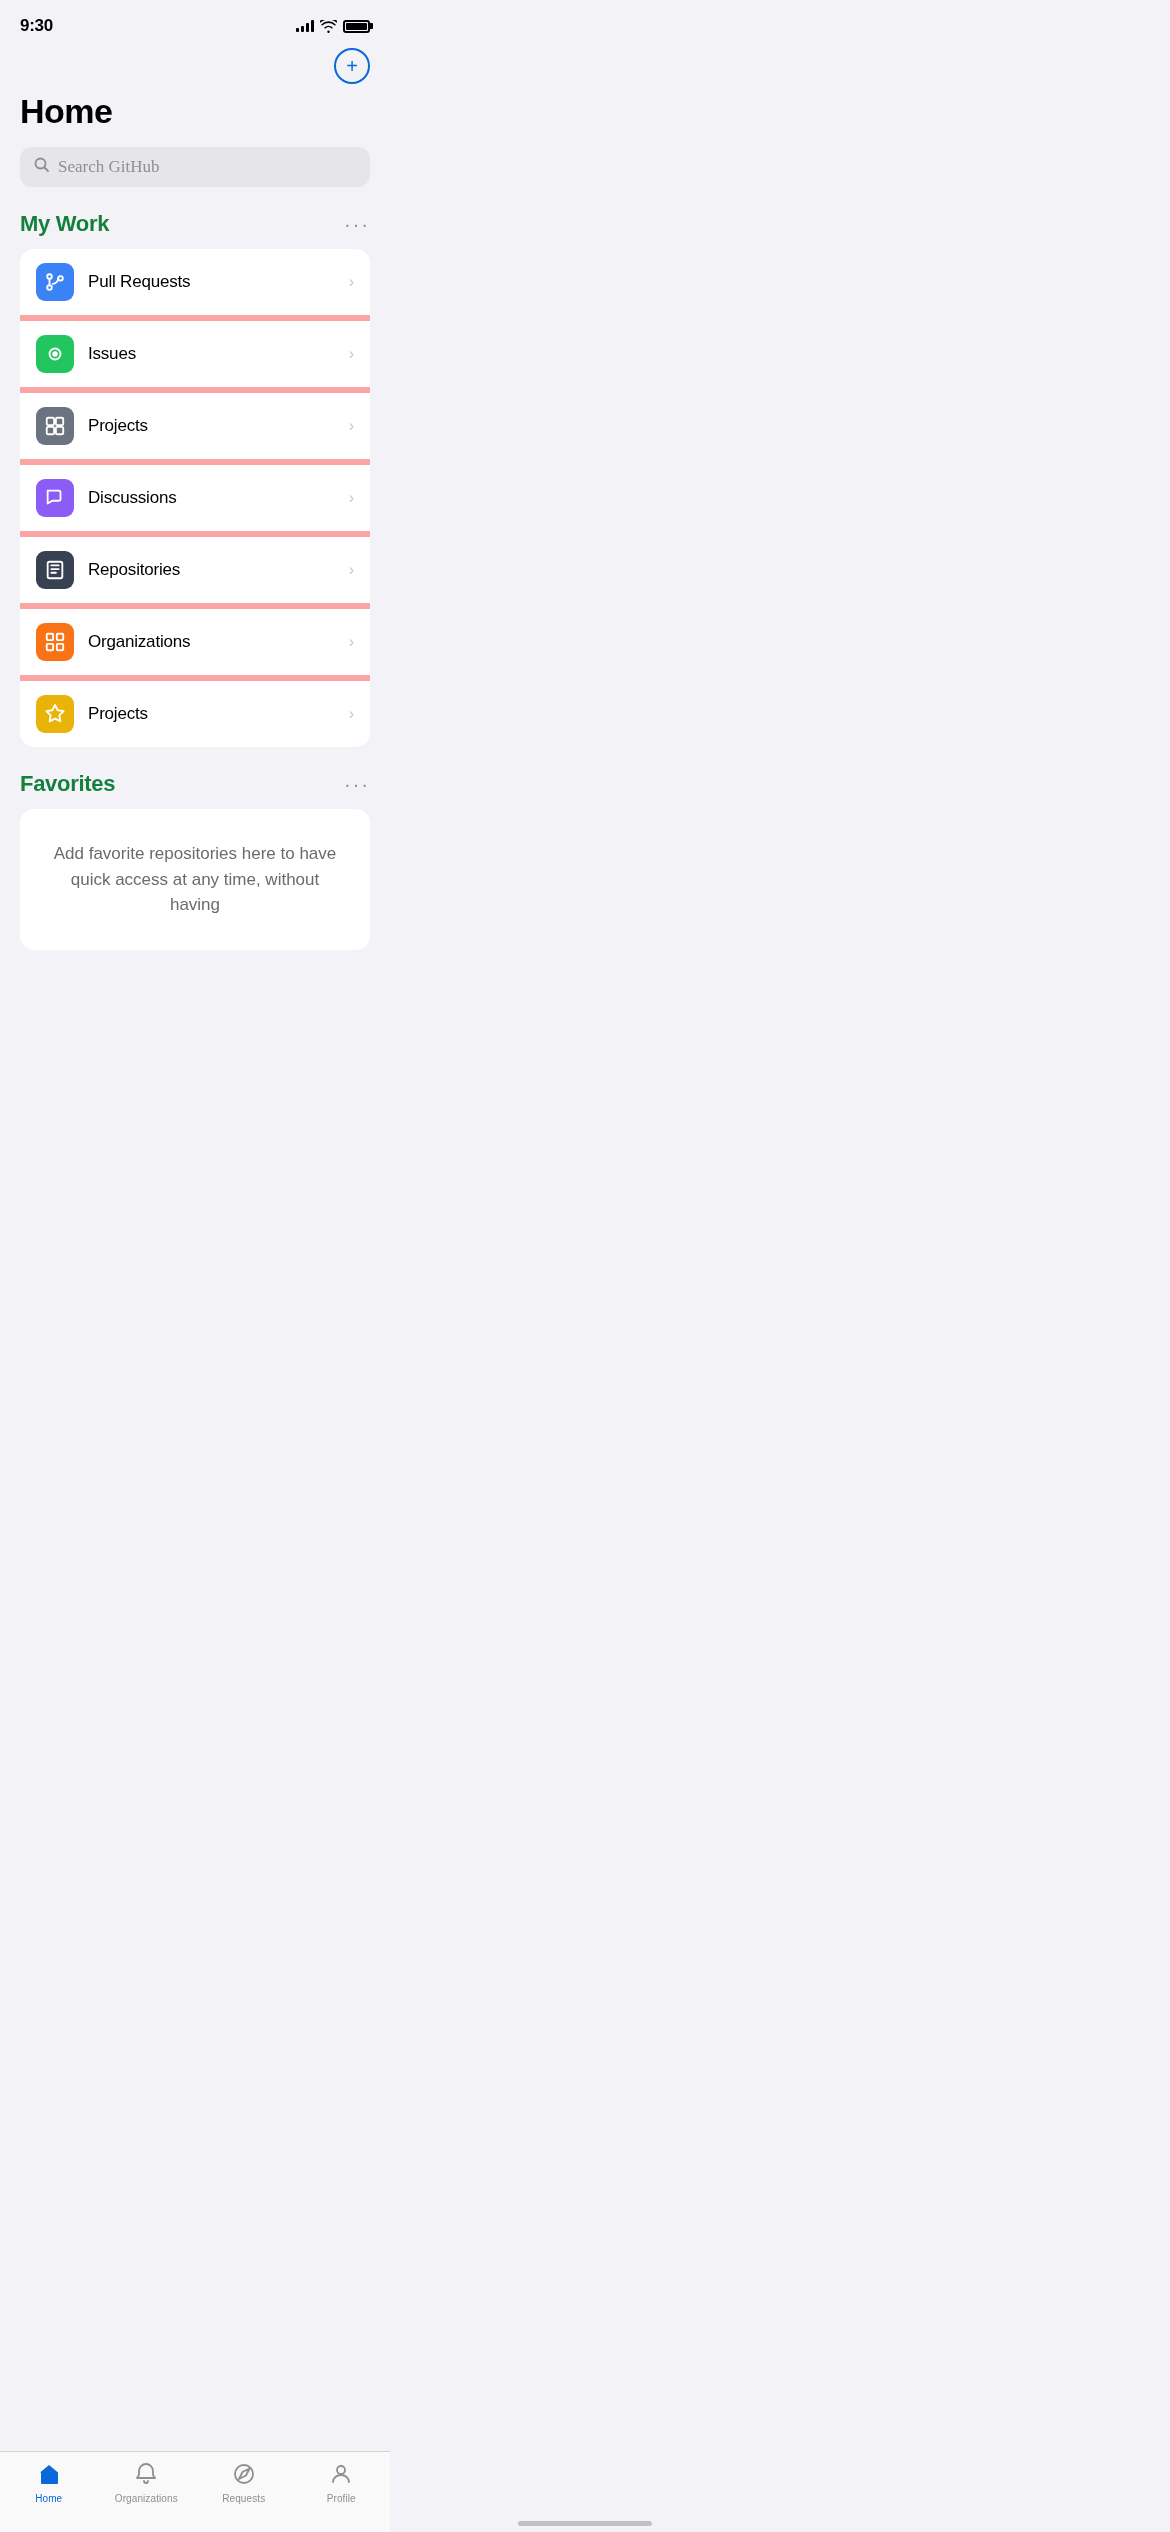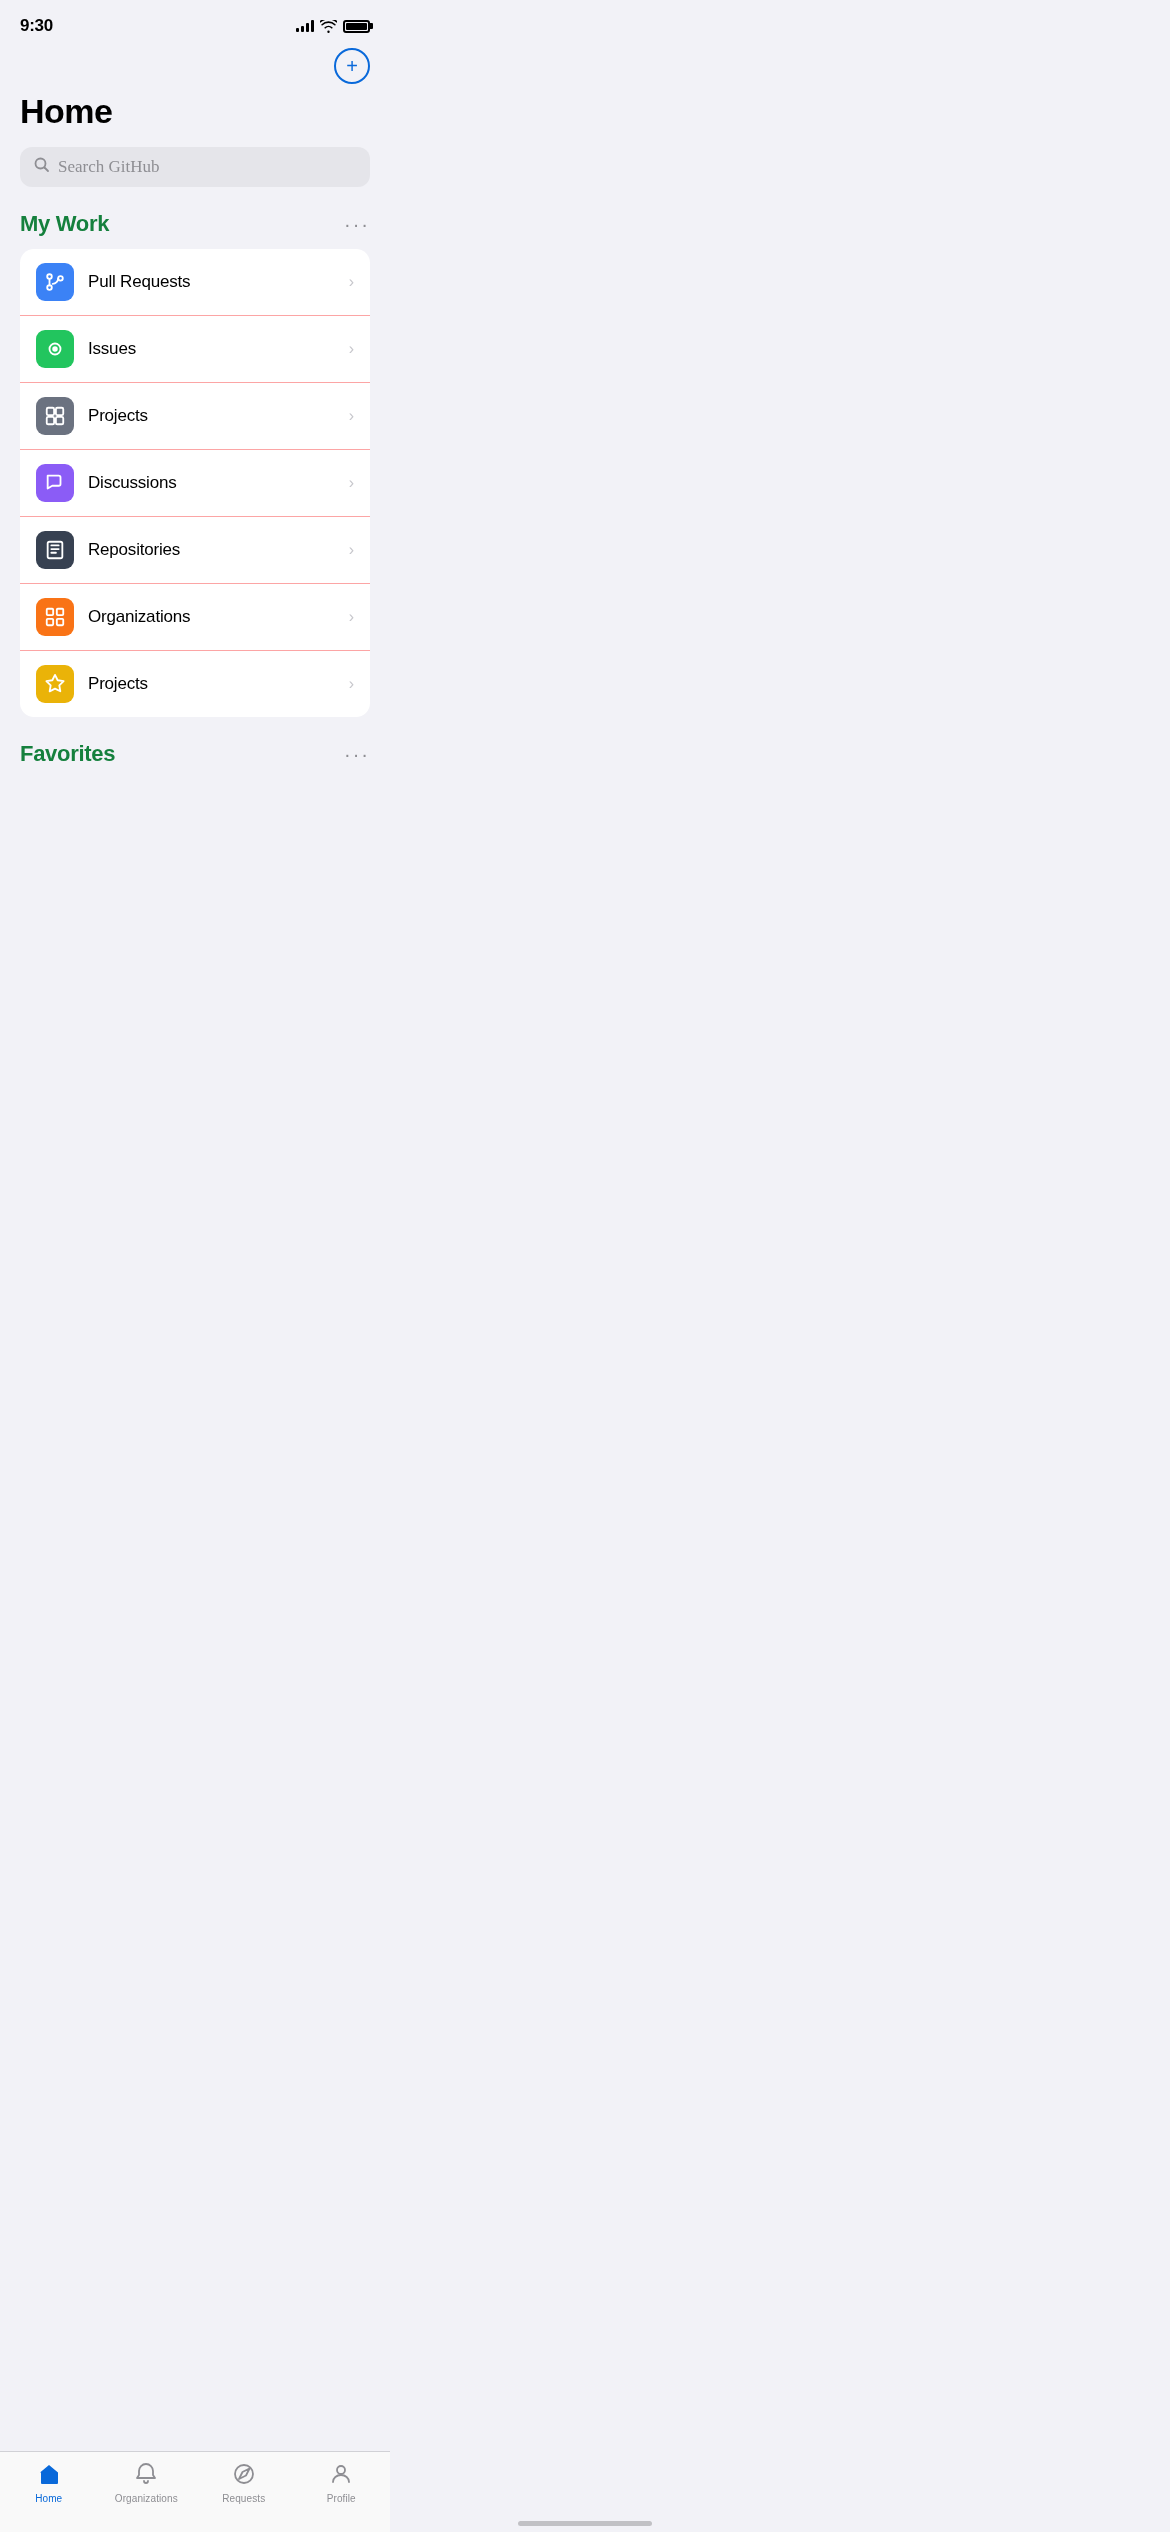--- a/index.html
+++ b/index.html
@@ -178,21 +178,21 @@
       border-radius: 14px;
       overflow: hidden;
     }
 
     .list-item {
       display: flex;
       align-items: center;
       padding: 14px 16px;
       gap: 14px;
       cursor: pointer;
-      border-bottom: 1px solid #fca5a5;
+      border-bottom: 6px solid #fca5a5;
       position: relative;
     }
 
     .list-item:last-child {
       border-bottom: none;
     }
 
     .item-icon {
       width: 38px;
       height: 38px;
@@ -430,20 +430,23 @@
     </div>
 
   </div>
 </div>
 
 <div class="section">
   <div class="section-header">
     <span class="section-title">Favorites</span>
     <span class="section-more">···</span>
   </div>
+  <div class="favorites-placeholder">
+    <p>Add favorite repositories here to have quick access at any time, without having</p>
+  </div>
 </div>
 
 <div class="bottom-spacer"></div>
 
 <nav class="tab-bar">
 
   <div class="tab-item active">
     <span class="tab-icon">
       <svg width="24" height="24" viewBox="0 0 24 24" fill="none">
         <path d="M3 10.5L12 3l9 7.5V21a1 1 0 0 1-1 1H5a1 1 0 0 1-1-1V10.5z" fill="#0969da"></path>

